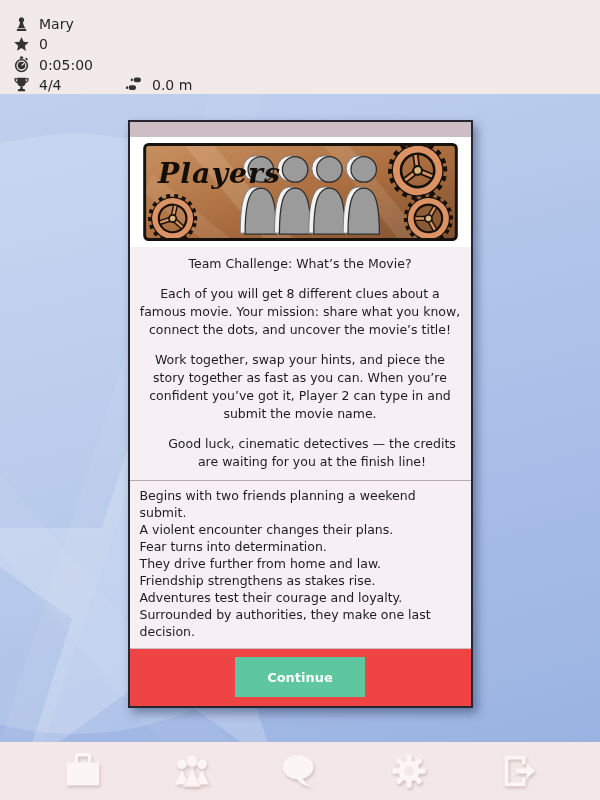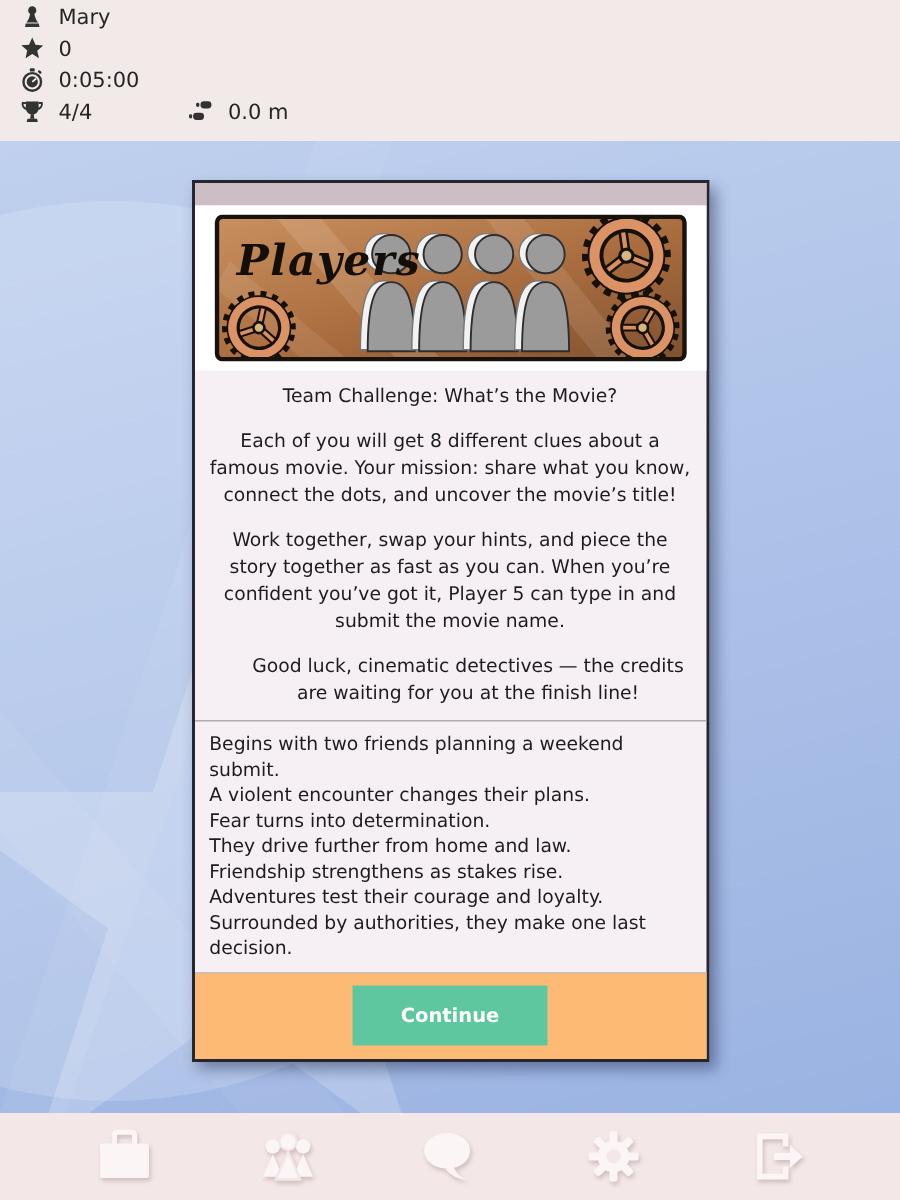--- a/index.html
+++ b/index.html
@@ -4,21 +4,21 @@
 <style>
   html,body{margin:0;padding:0;}
   body{
     width:600px;height:800px;overflow:hidden;position:relative;
     font-family:"DejaVu Sans","Liberation Sans",sans-serif;
     background:#a9bfe7;
   }
   
   .top-bar{
     height:94px;background:#f1eae8;box-sizing:border-box;
-    padding:2px 0 0 12px;display:flex;flex-direction:column;gap:2px;
+    padding:15px 0 0 12px;display:flex;flex-direction:column;gap:2px;
   }
   .stat-row{display:flex;align-items:center;height:19px;}
   .stat-group{display:flex;align-items:center;gap:9px;}
   .stat-group.first{width:113px;}
   .stat-icon{width:18px;height:18px;display:flex;align-items:center;justify-content:center;}
   .stat-icon svg{width:17px;height:17px;display:block;}
   .stat-label{font-size:14px;color:#262626;}
   
   .main{
     position:relative;height:648px;overflow:hidden;
@@ -35,21 +35,21 @@
   .card-topstrip{height:15px;background:#cdbec6;flex:none;}
   .image-wrap{background:#ffffff;padding:6px 10px;flex:none;font-style:italic;}
   .image-wrap svg{display:block;width:321px;height:98px;}
   .intro{padding:8px 10px 9px;font-size:12.5px;line-height:18px;color:#1d1d1d;text-align:center;}
   .intro p{margin:0 0 12px;}
   .intro p:last-child{margin-bottom:0;margin-left:24px;}
   .divider{border-top:1px solid #b3a9ae;margin:0;flex:none;}
   .clues{padding:6px 10px 8px;font-size:12.5px;line-height:17px;color:#1d1d1d;}
   .clue-line{margin:0;}
   .card-footer{
-    background:#fdba74;border-top:1px solid #c8bfc4;flex:none;
+    background:#ef4444;border-top:1px solid #c8bfc4;flex:none;
     padding:8px 0 9px;display:flex;justify-content:center;
   }
   .continue-btn{
     width:130px;height:40px;border:none;background:#5ec79f;color:#ffffff;
     font-family:inherit;font-size:13px;font-weight:bold;cursor:pointer;
   }
   
   .bottom-bar{
     position:absolute;left:0;bottom:0;width:600px;height:58px;
     background:#f3e7e7;display:flex;align-items:center;
@@ -191,21 +191,21 @@
             <use href="#gearProto" transform="translate(291,77) scale(0.88) rotate(30)"></use>
           </g>
           <text x="15" y="41" font-family="DejaVu Serif, Liberation Serif, serif" font-weight="bold" font-size="29" letter-spacing="1" fill="#140e08">Players</text>
         </g>
       </svg>
     </div>
 
     <div class="intro">
       <p>Team Challenge: What’s the Movie?</p>
       <p>Each of you will get 8 different clues about a famous movie. Your mission: share what you know, connect the dots, and uncover the movie’s title!</p>
-      <p>Work together, swap your hints, and piece the story together as fast as you can. When you’re confident you’ve got it, Player 5 can type in and submit the movie name.</p>
+      <p>Work together, swap your hints, and piece the story together as fast as you can. When you’re confident you’ve got it, Player 2 can type in and submit the movie name.</p>
       <p>Good luck, cinematic detectives — the credits are waiting for you at the finish line!</p>
     </div>
 
     <div class="divider"></div>
 
     <div class="clues">
       <div class="clue-line">Begins with two friends planning a weekend submit.</div>
       <div class="clue-line">A violent encounter changes their plans.</div>
       <div class="clue-line">Fear turns into determination.</div>
       <div class="clue-line">They drive further from home and law.</div>

